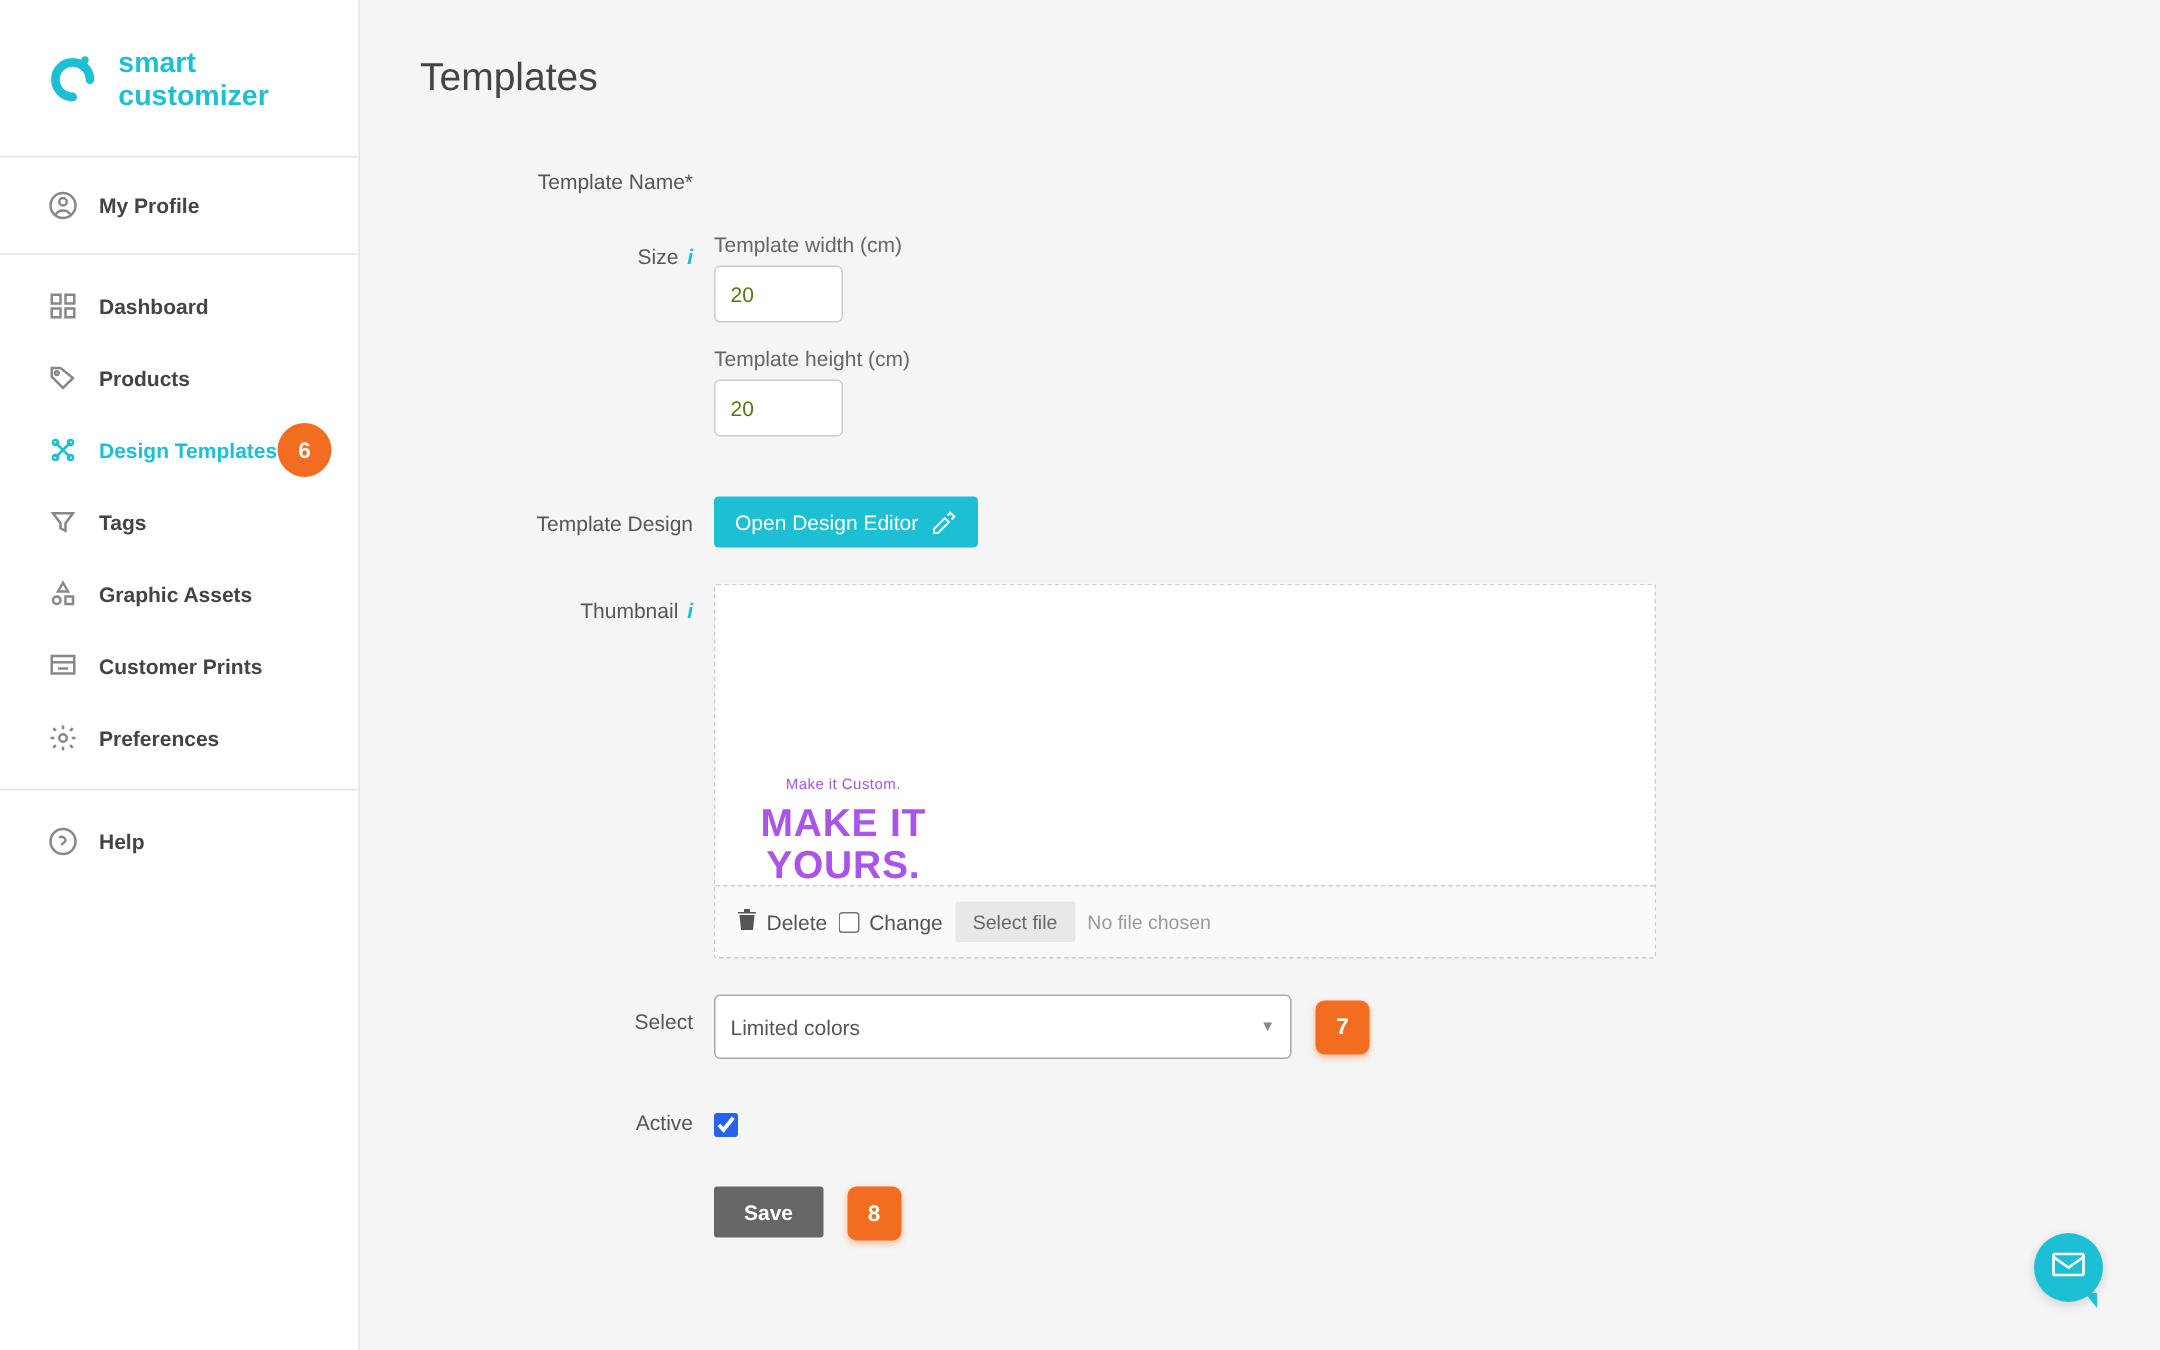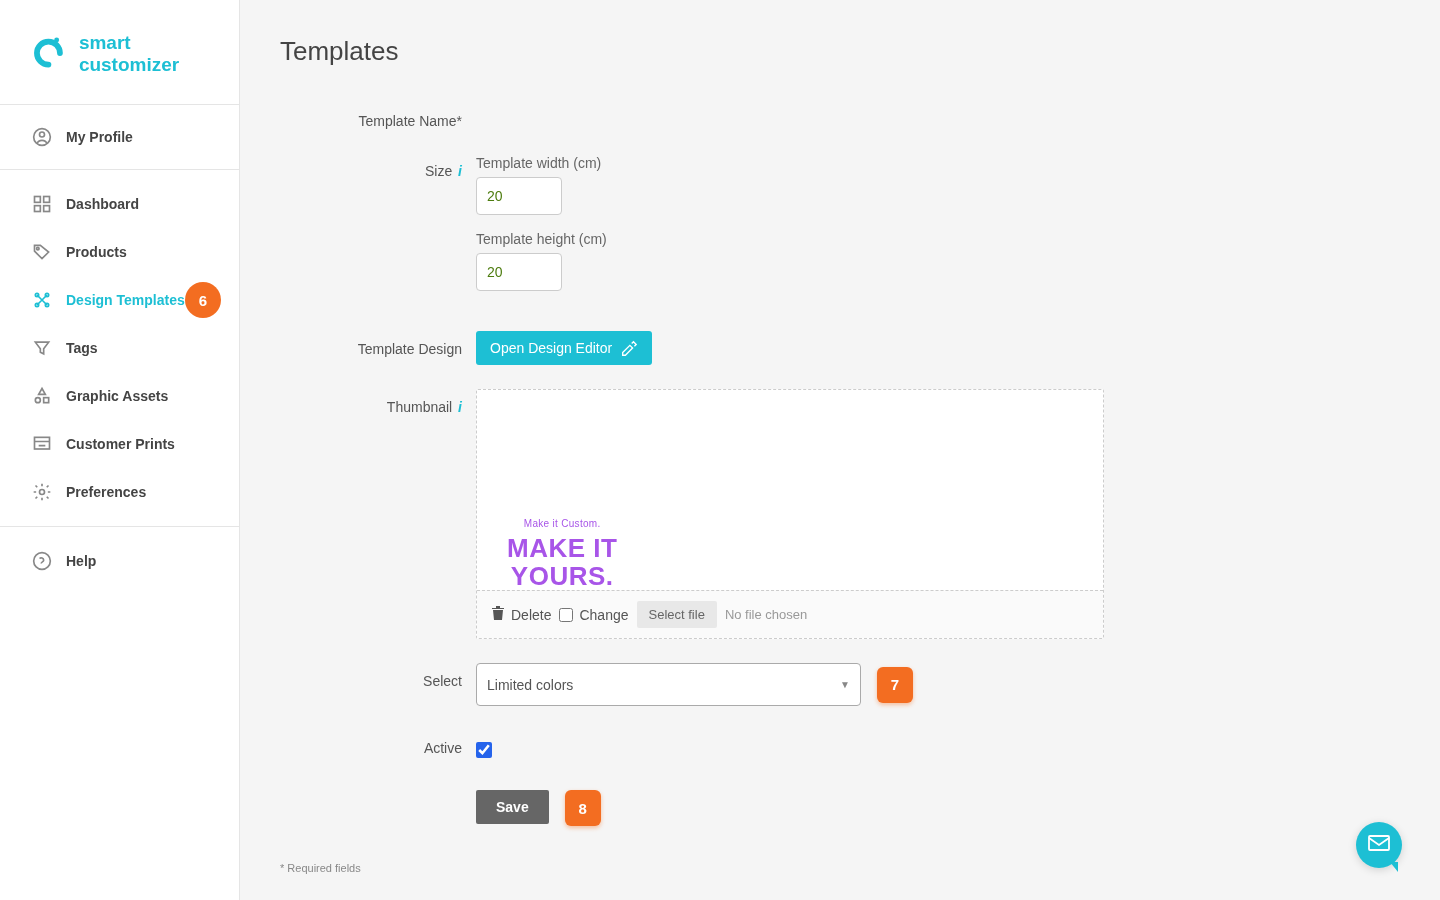--- a/index.html
+++ b/index.html
@@ -267,21 +267,20 @@
       <div class="form-control">
         <input type="checkbox" class="checkbox-active" checked="" style="">
       </div>
     </div>
 
     <div class="save-row">
       <button class="btn-save">Save</button>
       <div class="marker">8</div>
     </div>
 
-    <div class="req-note">* Required fields</div>
 
     <div class="fab">
       <span>
         <svg viewBox="0 0 24 20" fill="none" stroke="#fff" stroke-width="1.8">
             <rect x="2" y="3" width="20" height="14" rx="1"></rect>
             <path d="M2 5l10 7 10-7"></path>
           </svg>
       </span>
       <span class="fab-tail"></span>
     </div>

